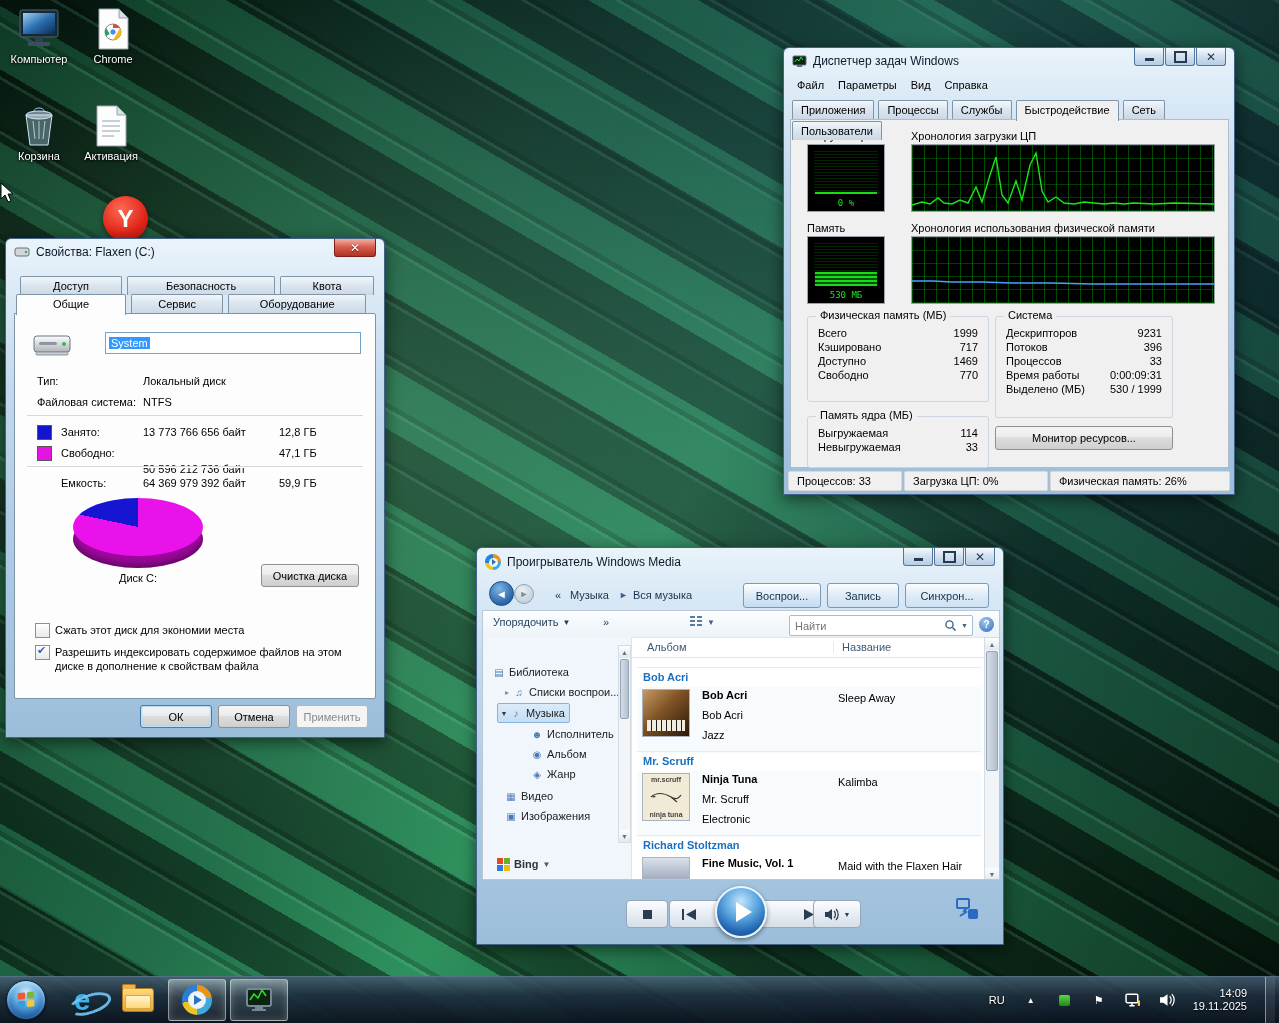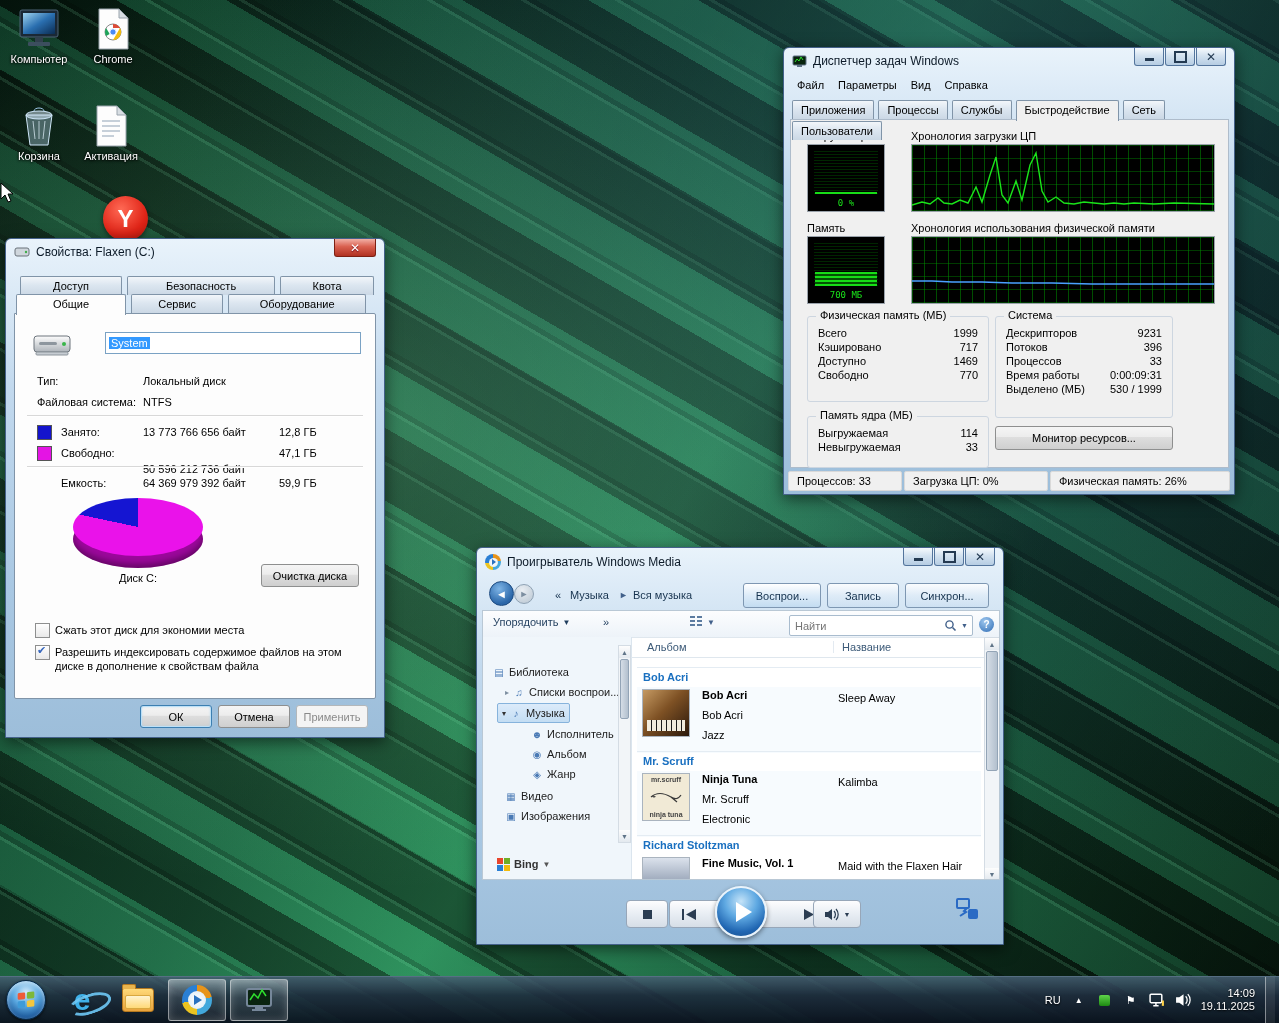--- a/index.html
+++ b/index.html
@@ -102,21 +102,21 @@
     background:linear-gradient(rgba(70,95,115,.85),rgba(30,45,62,.92) 40%,rgba(10,18,30,.95));
     border-top:1px solid rgba(160,200,230,.5);display:flex;align-items:center}
   .slot{height:40px;display:flex;align-items:center;justify-content:center;margin:0 2px;border-radius:3px}
   .slot.active{width:56px;background:linear-gradient(rgba(255,255,255,.30),rgba(255,255,255,.10) 45%,rgba(255,255,255,.06));
     border:1px solid rgba(255,255,255,.5);box-shadow:inset 0 0 8px rgba(255,255,255,.25)}
   .slot.plain{width:52px}
   .orb{width:38px;height:38px;margin:0 8px 0 6px;border-radius:50%;
     background:radial-gradient(circle at 50% 30%,#d2eafb 0%,#5caae2 40%,#1e5c9e 75%,#0b3564);
     border:1px solid #082845;box-shadow:inset 0 2px 4px rgba(255,255,255,.65),0 1px 3px rgba(0,0,0,.6);
     display:flex;align-items:center;justify-content:center}
-  .tray{margin-left:auto;display:flex;align-items:center;gap:10px;padding-right:4px;color:#fff}
+  .tray{margin-left:auto;display:flex;align-items:center;gap:18px;padding-right:4px;color:#fff}
   .trayicon{width:16px;height:16px;display:flex;align-items:center;justify-content:center;color:#fff}
   .clock{text-align:right;line-height:13px;font-size:11px;color:#fff;text-shadow:0 1px 2px #000}
   .showdesk{width:9px;height:46px;border-left:1px solid rgba(255,255,255,.45);background:rgba(255,255,255,.08)}
 
   .folder{width:30px;height:22px;position:relative;background:linear-gradient(#ffd978,#e8a33d);border:1px solid #b5791f;border-radius:2px 3px 3px 3px}
   .folder::before{content:"";position:absolute;top:-5px;left:-1px;width:12px;height:4px;background:#e8b44d;border:1px solid #b5791f;border-bottom:none;border-radius:2px 2px 0 0}
   .folder::after{content:"";position:absolute;left:2px;right:2px;top:6px;bottom:2px;background:linear-gradient(#fff3cf,#ffd978);border:1px solid #d9a83f;border-radius:2px}
   .ie{position:relative;font-weight:bold;font-size:30px;color:#3fb0e8;text-shadow:0 1px 2px rgba(0,0,0,.5);line-height:30px}
   .ie::after{content:"";position:absolute;left:-6px;top:9px;width:38px;height:14px;border:3px solid rgba(110,200,245,.9);border-left-color:transparent;border-radius:50%;transform:rotate(-18deg)}
   .wmpico{width:30px;height:30px;border-radius:50%;background:conic-gradient(#e8941a 0 22%,#42a8dc 22% 50%,#ecc420 50% 72%,#2a7fd4 72%);display:flex;align-items:center;justify-content:center}
@@ -326,21 +326,21 @@
       <div class="graph" style="left:120px;top:24px;width:302px;height:66px">
         <svg width="302" height="66" viewBox="0 0 302 66">
             <polyline points="0,60 10,57 18,59 26,53 32,58 40,59 48,55 56,58 64,42 70,57 78,30 84,12 90,50 96,58 104,36 110,55 118,20 124,8 130,46 136,57 144,52 152,58 162,59 172,57 182,58 192,59 202,58 212,59 222,58 242,59 262,58 302,59" fill="none" stroke="#1ae41a" stroke-width="1.4"></polyline>
           </svg>
       </div>
 
       <span class="t" style="left:16px;top:102px">Память</span>
       <div class="gauge" style="left:16px;top:116px;width:76px;height:66px">
         <div class="scan"></div>
         <div class="fill" style="height:14px"></div>
-        <div class="val">700 МБ</div>
+        <div class="val">530 МБ</div>
       </div>
       <span class="t" style="left:120px;top:102px">Хронология использования физической памяти</span>
       <div class="graph" style="left:120px;top:116px;width:302px;height:66px">
         <svg width="302" height="66" viewBox="0 0 302 66">
             <polyline points="0,44 20,44 40,45 70,45 100,46 140,46 180,47 302,47" fill="none" stroke="#4aa0ff" stroke-width="1.6"></polyline>
           </svg>
       </div>
 
       <div class="group" style="left:16px;top:196px;width:180px;height:84px">
         <span class="gtitle">Физическая память (МБ)</span>

